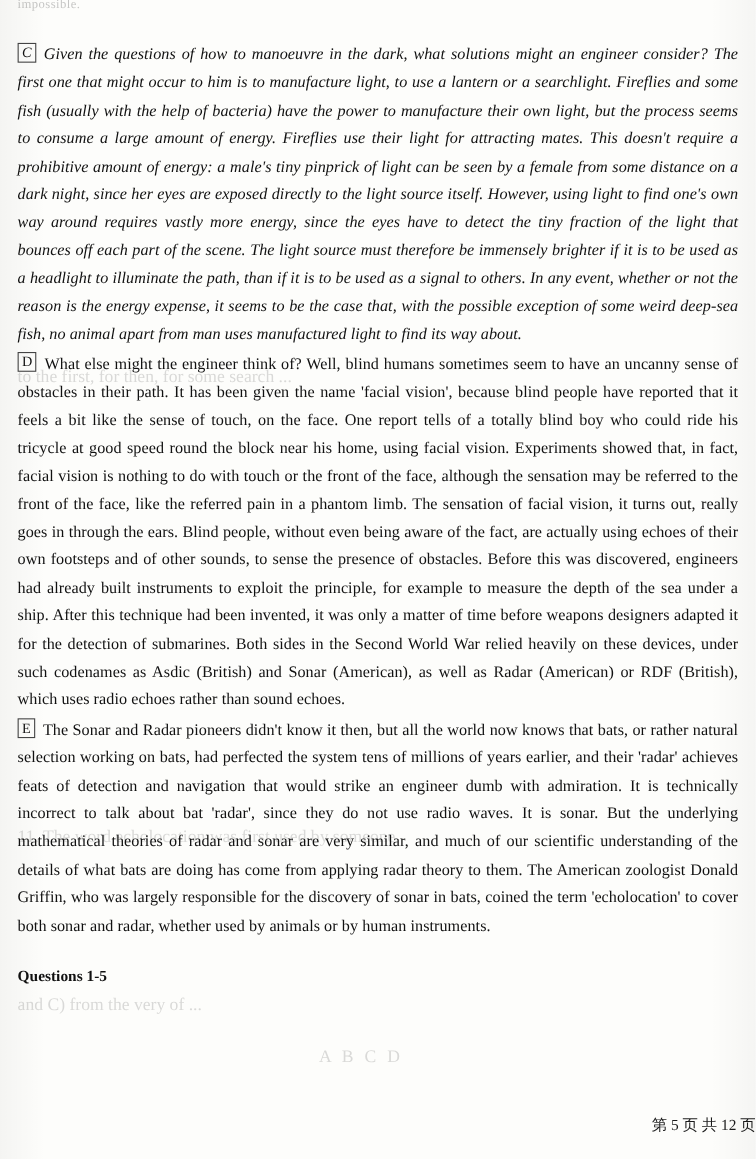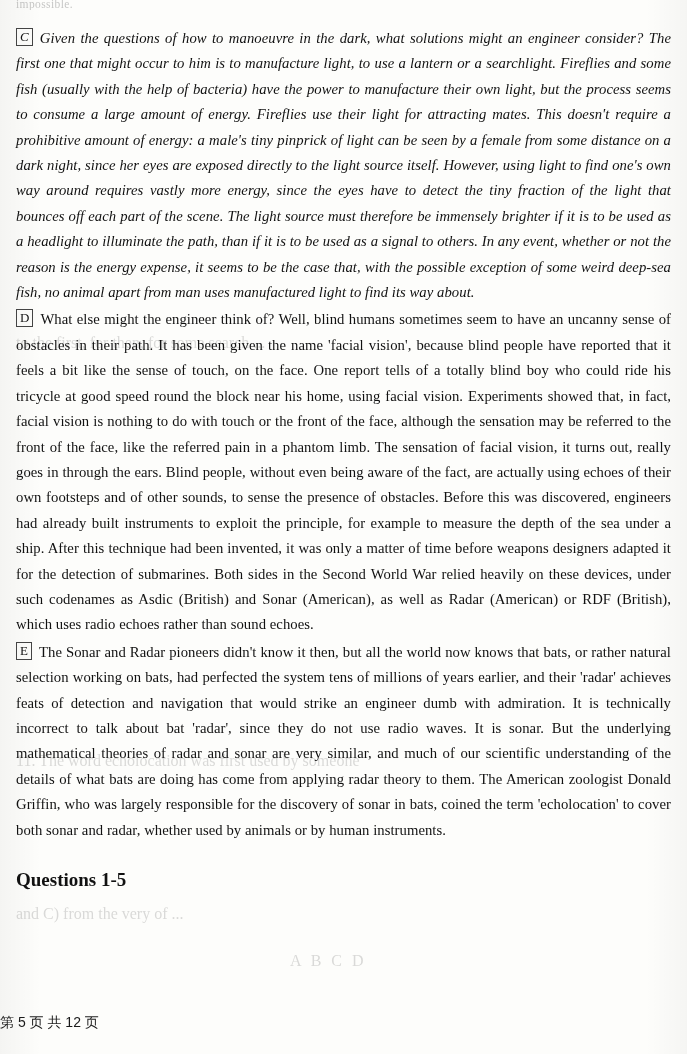--- a/index.html
+++ b/index.html
@@ -15,21 +15,21 @@
     font-family: "Liberation Serif", serif;
     color: #111;
   }
   
   .page {
     position: absolute;
     inset: 0;
     background:
       linear-gradient(to right, rgba(0,0,0,0.035), rgba(0,0,0,0) 6%, rgba(0,0,0,0) 94%, rgba(0,0,0,0.03)),
       #fdfdfb;
-    padding: 4px 16px;
+    padding: 16px 16px;
     box-sizing: border-box;
   }
   .content {
     position: relative;
     padding-top: 4px;
   }
   
   .ghost-top {
     position: absolute;
     top: -2px;
@@ -64,31 +64,31 @@
     font-size: 13px;
     line-height: 16px;
     vertical-align: 1px;
     font-family: "Liberation Serif", serif;
     position: relative;
     top: -1px;
   }
   .q-heading {
     margin: 26px 0 0 0;
     font-weight: bold;
-    font-size: 19px;
+    font-size: 14px;
     font-family: "Liberation Serif", serif;
   }
   .footer {
     position: absolute;
     left: 0;
     right: 0;
     bottom: 22px;
-    text-align: left;
+    text-align: right;
     font-size: 14px;
-    font-family: Liberation Sans, sans-serif;
+    font-family: Liberation Serif, serif;
     color: #1a1a1a;
     margin-top: 20px;
   }
   
   .bleed {
     position: absolute;
     color: rgba(90,90,90,0.22);
     font-size: 16px;
     white-space: nowrap;
     pointer-events: none;

